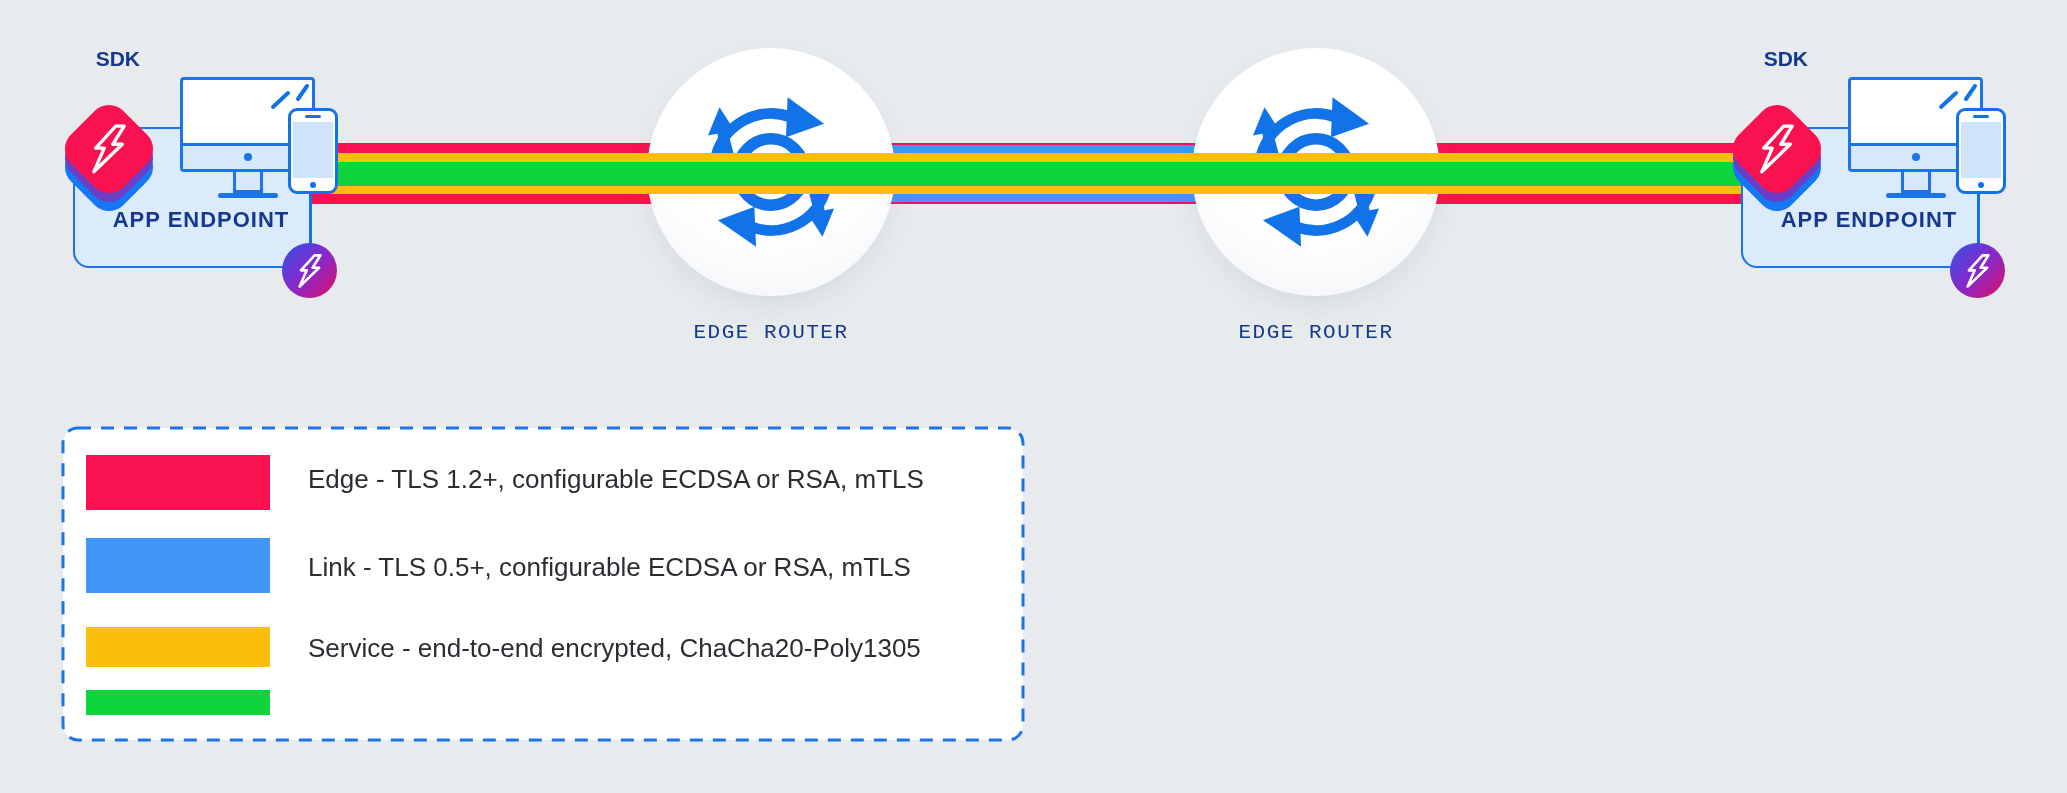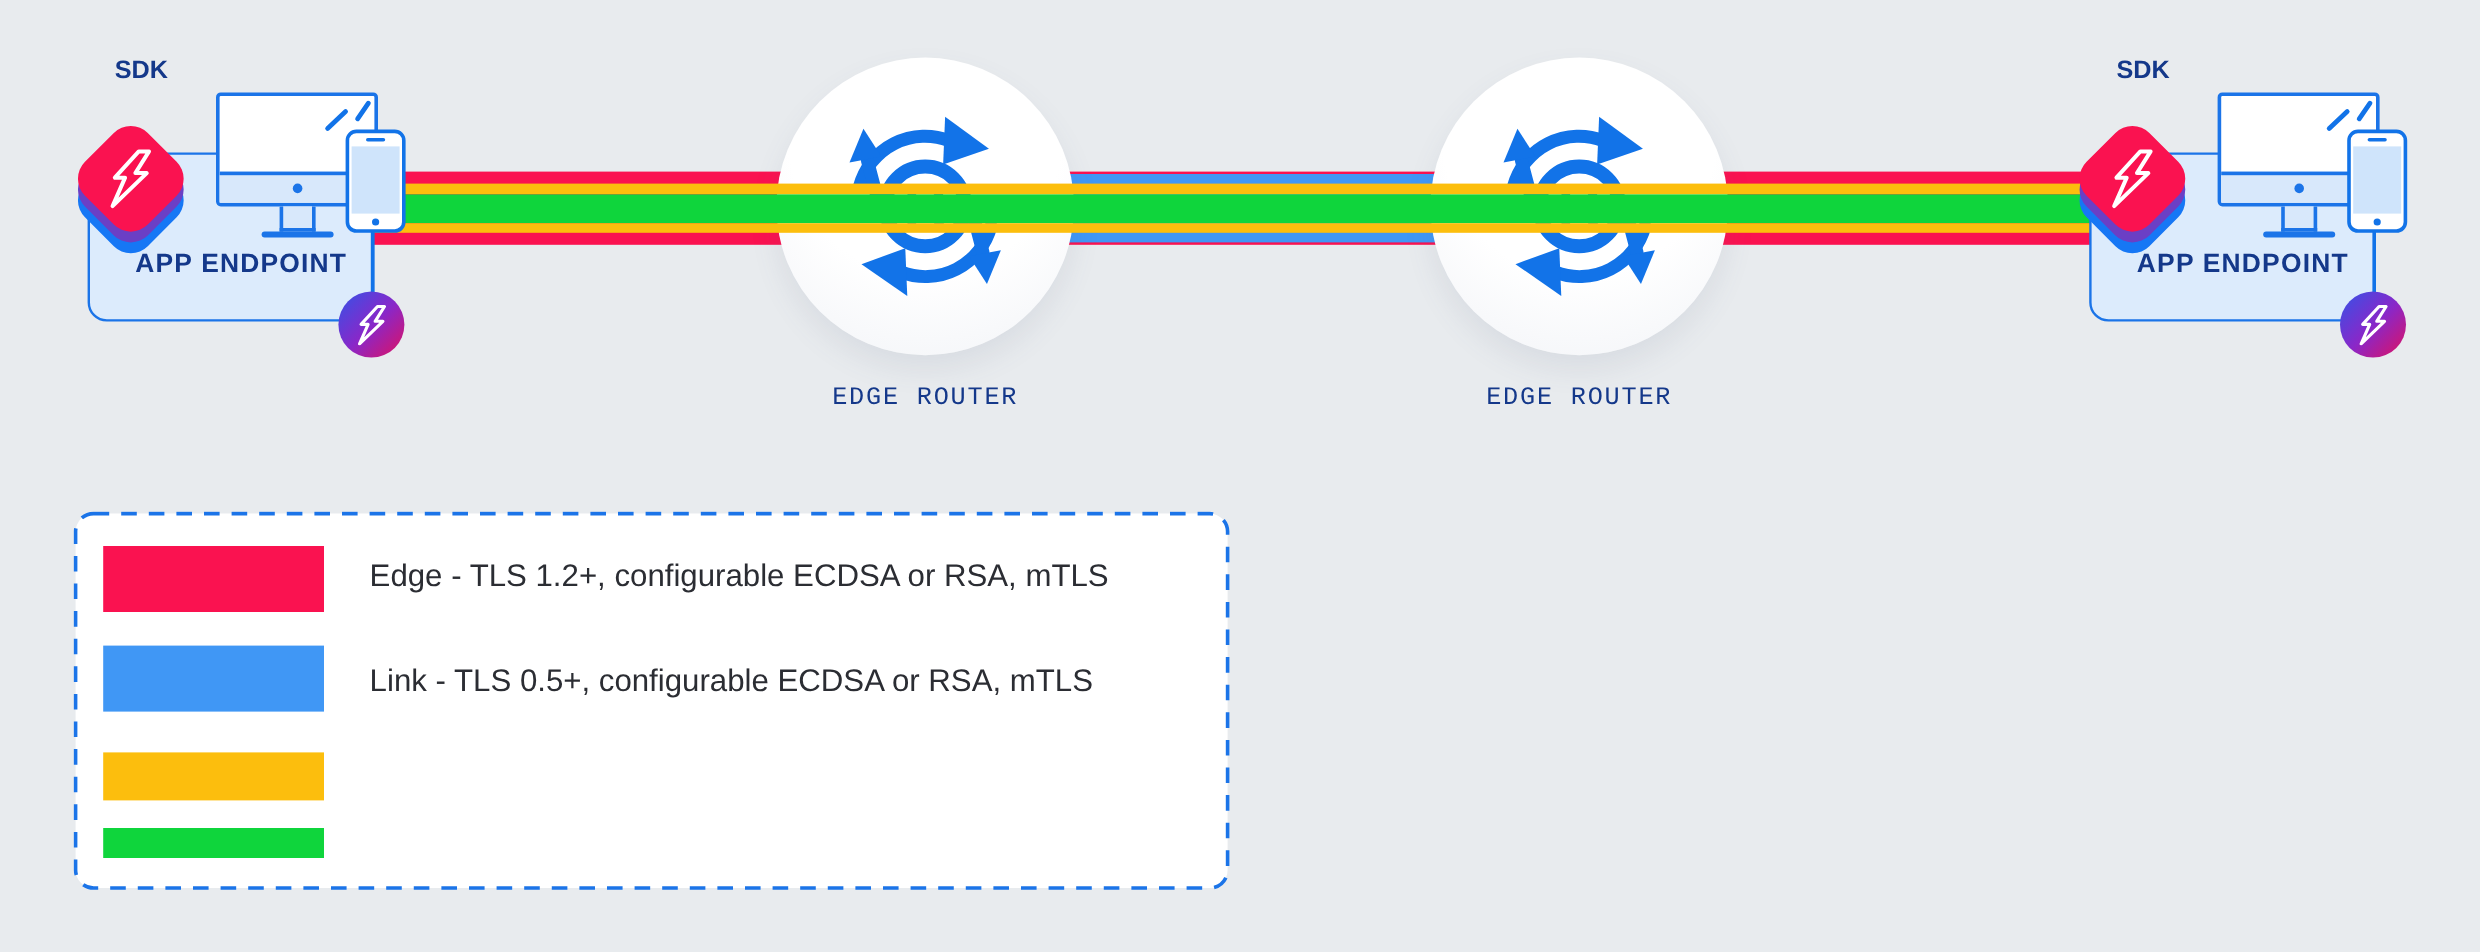--- a/index.html
+++ b/index.html
@@ -231,16 +231,17 @@
 
   <div class="legend">
     <svg class="legend-border" width="964" height="316" viewBox="0 0 964 316">
       <rect x="2" y="2" width="960" height="312" rx="15" fill="#ffffff" stroke="#1b74e8" stroke-width="3" stroke-dasharray="13 10"></rect>
     </svg>
     <div class="legend-row-swatch sw-0" style="background-color: rgb(250, 18, 80);"></div>
     <div class="legend-text tx-0">Edge - TLS 1.2+, configurable ECDSA or RSA, mTLS</div>
     <div class="legend-row-swatch sw-1" style="background-color: rgb(64, 151, 245);"></div>
     <div class="legend-text tx-1">Link - TLS 0.5+, configurable ECDSA or RSA, mTLS</div>
     <div class="legend-row-swatch sw-2" style="background-color: rgb(252, 190, 13);"></div>
+    <div class="legend-text tx-2">Service - end-to-end encrypted, ChaCha20-Poly1305</div>
     <div class="legend-row-swatch sw-3" style="background-color: rgb(15, 213, 60);"></div>
   </div>
 
 </div>
 
 </body></html>

